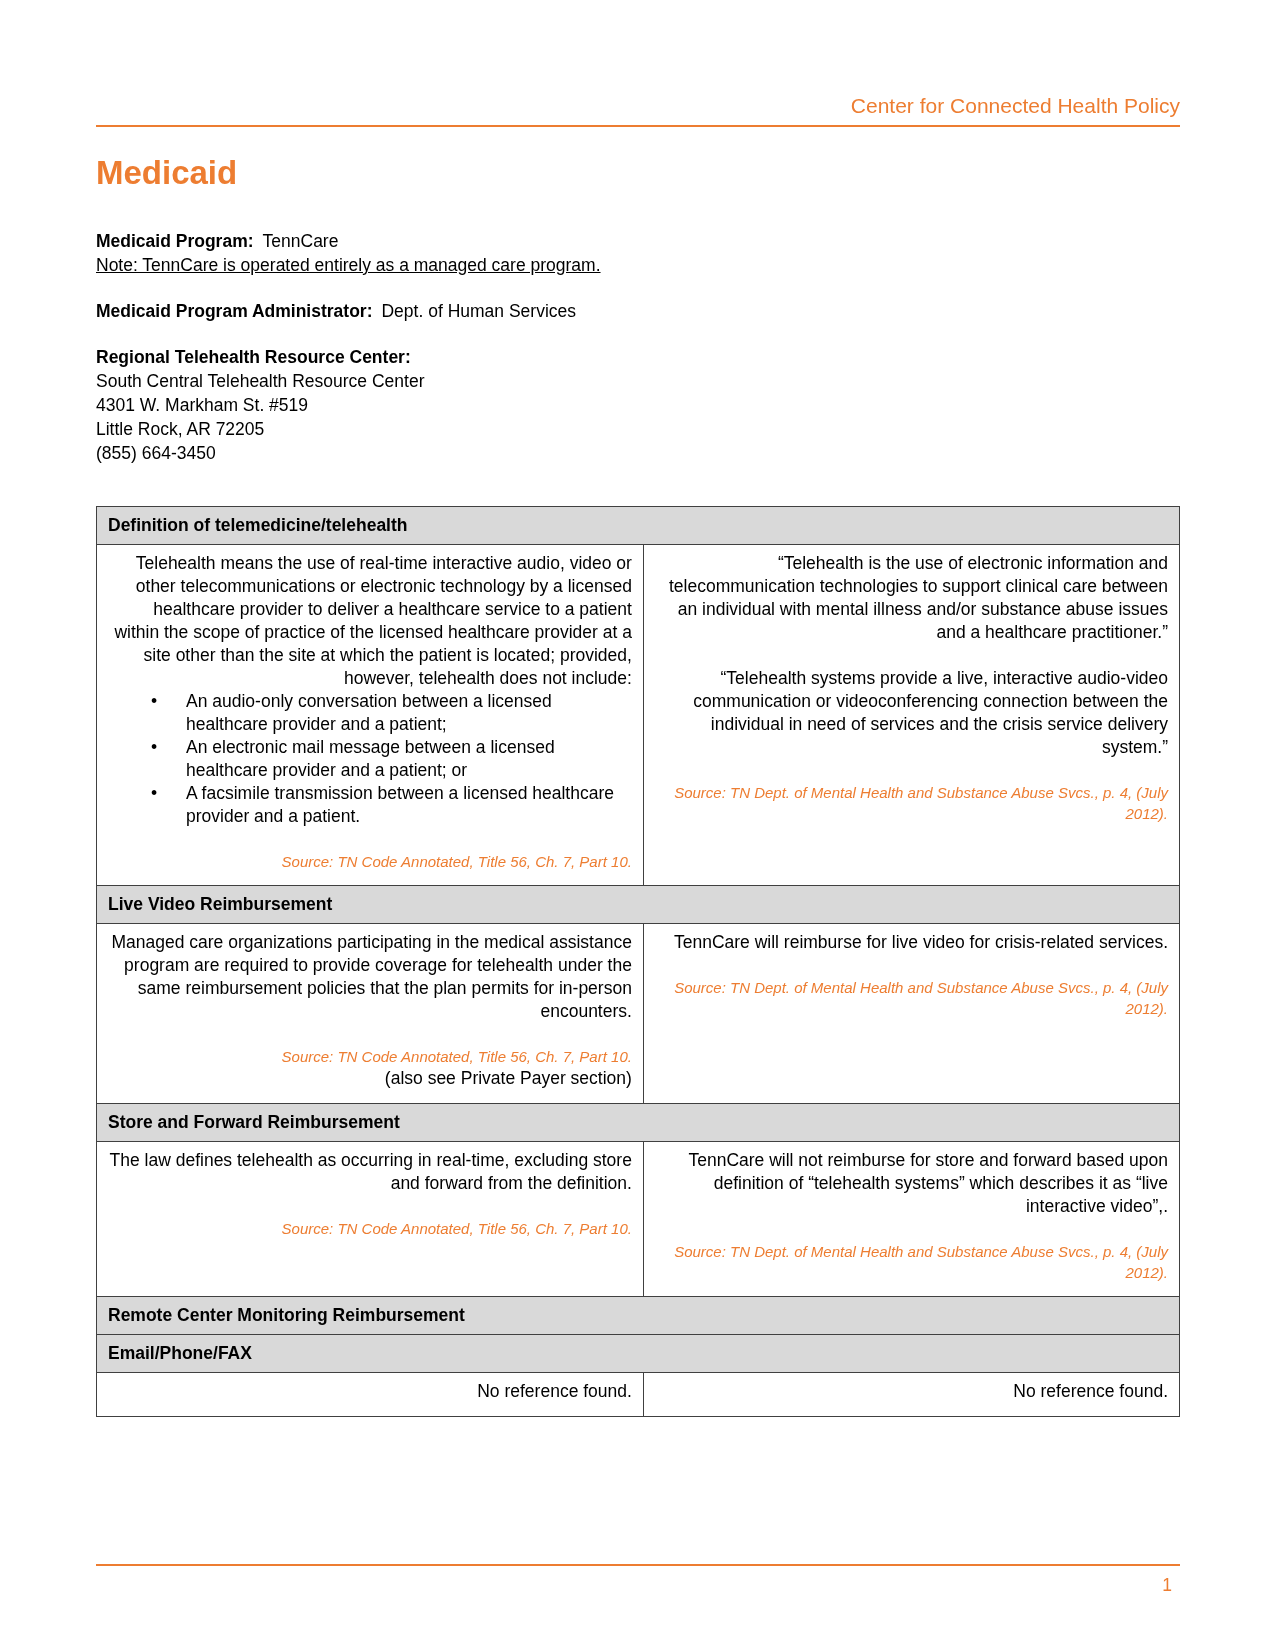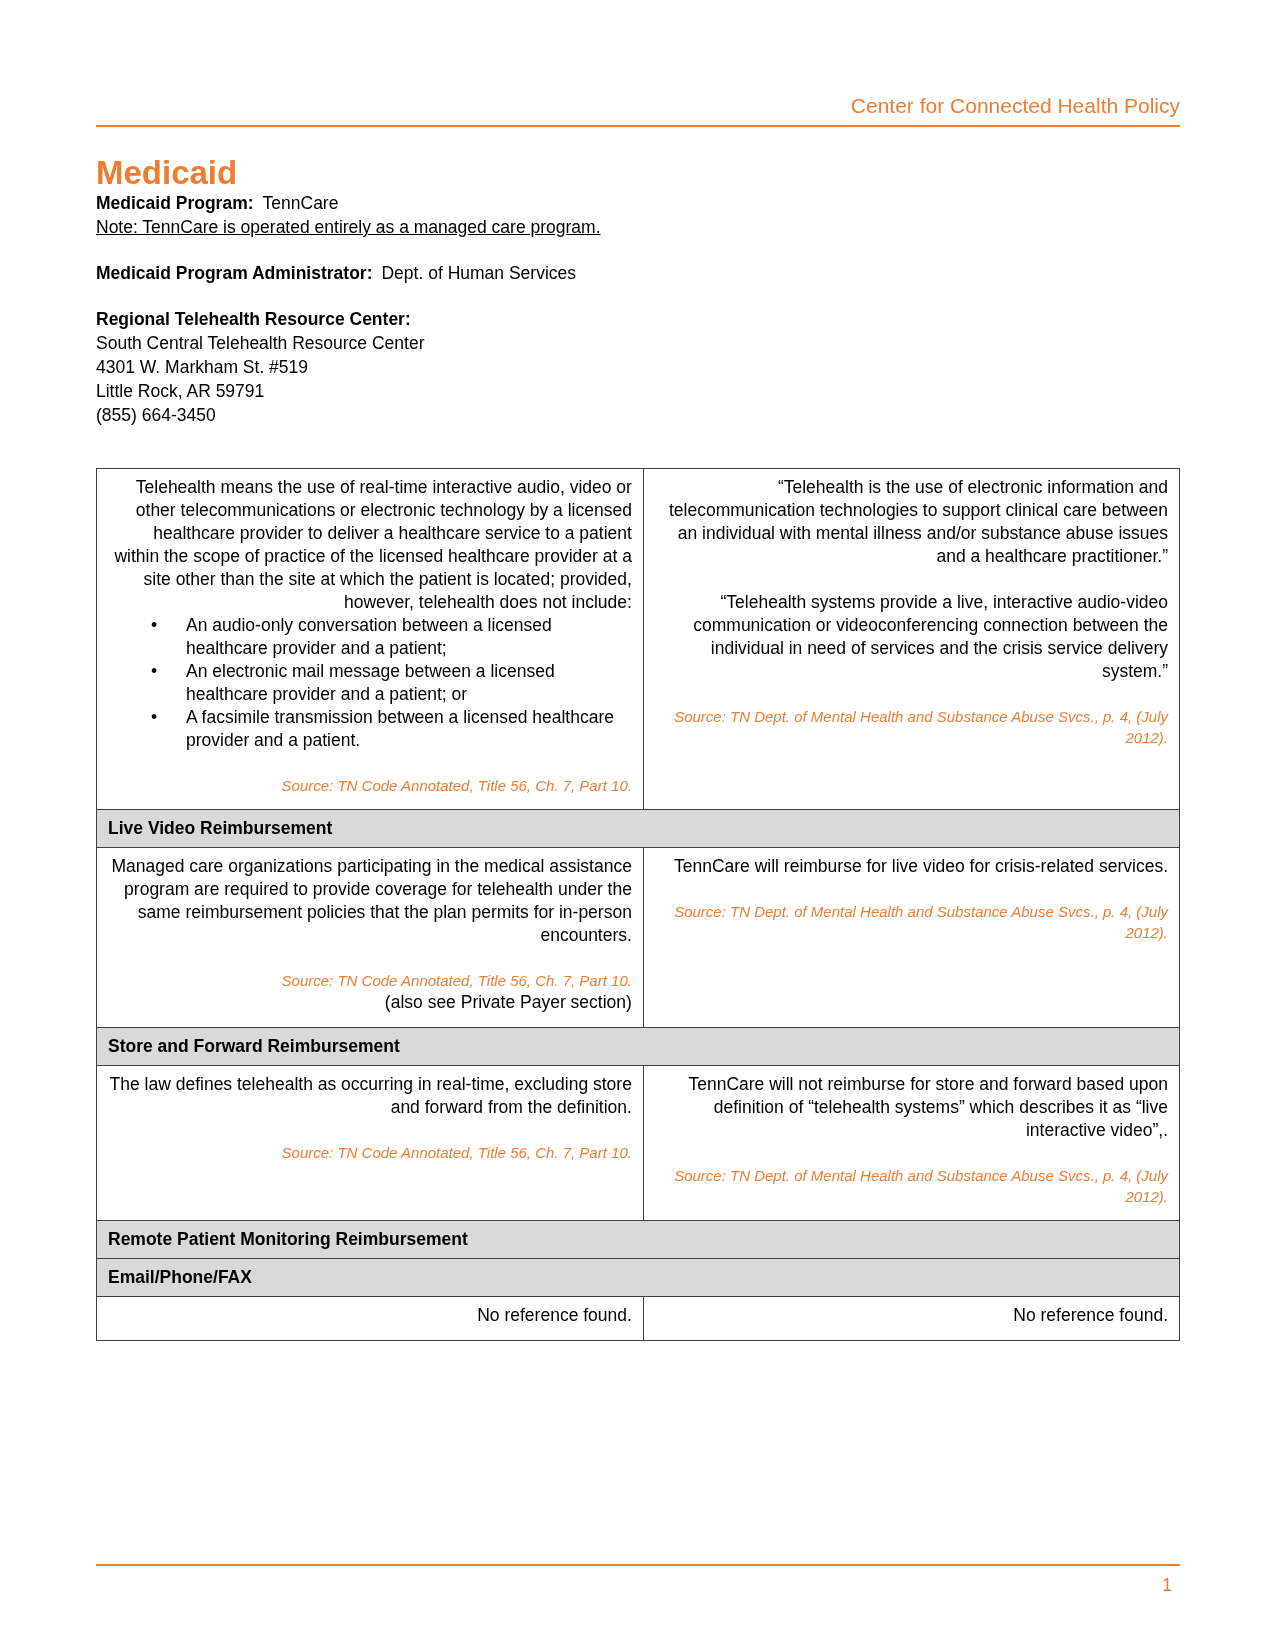--- a/index.html
+++ b/index.html
@@ -34,21 +34,21 @@
   }
   
   h1.doc-title {
     margin: 28px 0 0 0;
     font-size: 33px;
     line-height: 36px;
     font-weight: bold;
     color: #ED7D31;
   }
   
-  .info { font-size: 17.5px; line-height: 24px; }
+  .info { margin-top: 38px; font-size: 17.5px; line-height: 24px; }
   .info p { margin: 0; }
   .lbl { font-weight: bold; }
   .val { margin-left: 9px; }
   .note-underline { text-decoration: underline; }
   .blank-before { margin-top: 22px !important; }
   .link {
     color: #ED7D31;
     text-decoration: underline;
     cursor: pointer;
   }
@@ -121,32 +121,35 @@
 
     <div class="info">
       <p><span class="lbl">Medicaid Program:</span><span class="val">TennCare</span></p>
       <p class="note-underline">Note: TennCare is operated entirely as a managed care program.</p>
 
       <p class="blank-before"><span class="lbl">Medicaid Program Administrator:</span><span class="val">Dept. of Human Services</span></p>
 
       <p class="lbl blank-before">Regional Telehealth Resource Center:</p>
       <p>South Central Telehealth Resource Center</p>
       <p>4301 W. Markham St. #519</p>
-      <p>Little Rock, AR 59791</p>
+      <p>Little Rock, AR 72205</p>
       <p>(855) 664-3450</p>
     </div>
 
     <table class="policy">
       <colgroup>
           <col style="width:50.5%">
           <col style="width:49.5%">
         </colgroup>
 
       <tbody>
 
+      <tr>
+        <td class="section" colspan="2">Definition of telemedicine/telehealth</td>
+      </tr>
       <tr>
         <td class="cell">
           <p>Telehealth means the use of real-time interactive audio, video or other telecommunications or electronic technology by a licensed healthcare provider to deliver a healthcare service to a patient within the scope of practice of the licensed healthcare provider at a site other than the site at which the patient is located; provided, however, telehealth does not include:</p>
           <ul class="bullets">
             <li>An audio-only conversation between a licensed healthcare provider and a patient;</li>
             <li>An electronic mail message between a licensed healthcare provider and a patient; or</li>
             <li>A facsimile transmission between a licensed healthcare provider and a patient.</li>
           </ul>
           <p class="source gap">Source: TN Code Annotated, Title 56, Ch. 7, Part 10.</p>
         </td>
@@ -180,21 +183,21 @@
           <p>The law defines telehealth as occurring in real-time, excluding store and forward from the definition.</p>
           <p class="source gap">Source: TN Code Annotated, Title 56, Ch. 7, Part 10.</p>
         </td>
         <td class="cell">
           <p>TennCare will not reimburse for store and forward based upon definition of “telehealth systems” which describes it as “live interactive video”,.</p>
           <p class="source gap">Source: TN Dept. of Mental Health and Substance Abuse Svcs., p. 4, (July 2012).</p>
         </td>
       </tr>
 
       <tr>
-        <td class="section" colspan="2">Remote Patient Monitoring Reimbursement</td>
+        <td class="section" colspan="2">Remote Center Monitoring Reimbursement</td>
       </tr>
       <tr>
         <td class="section" colspan="2">Email/Phone/FAX</td>
       </tr>
 
       <tr>
         <td class="cell">
           <p>No reference found.</p>
         </td>
         <td class="cell">

